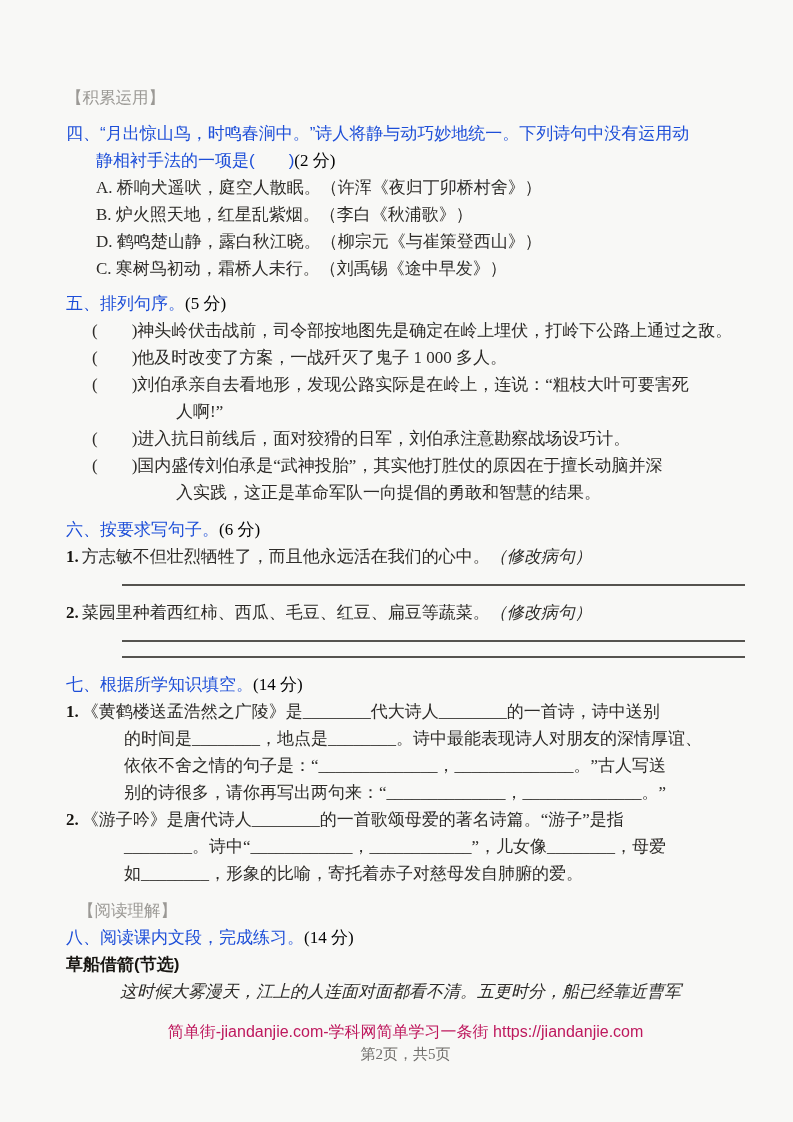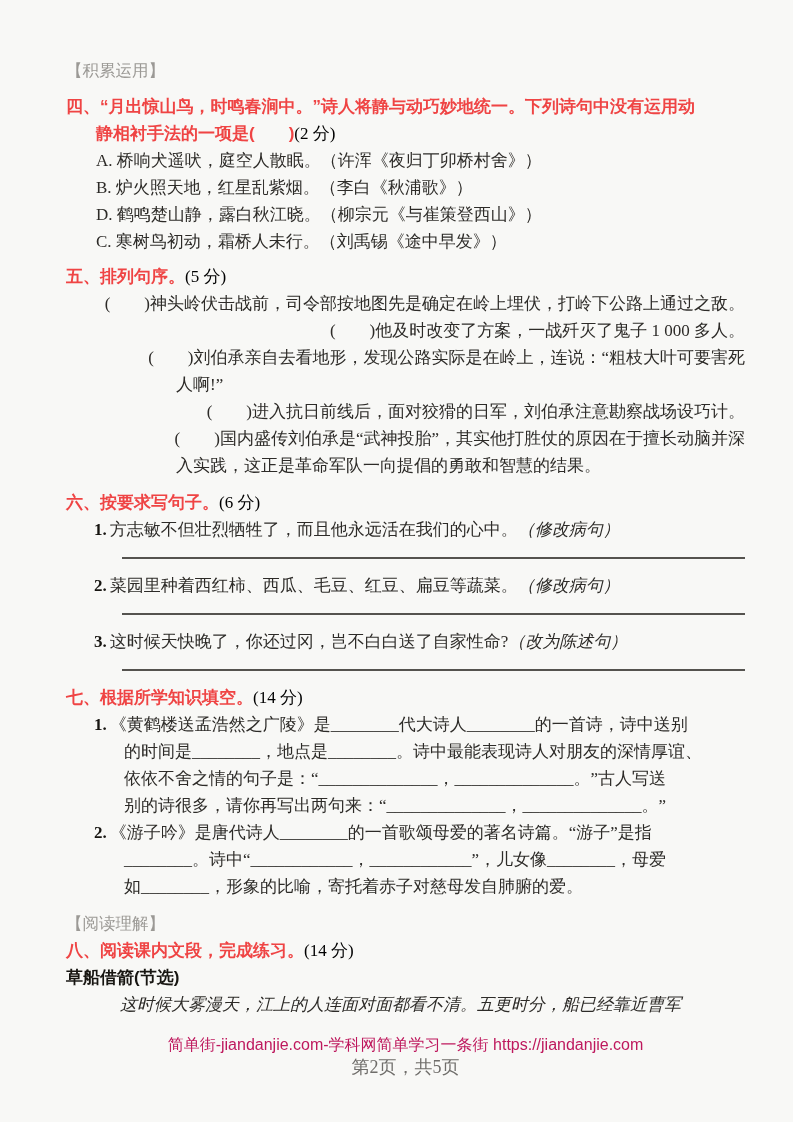--- a/index.html
+++ b/index.html
@@ -4,44 +4,44 @@
 <style>
   * { margin:0; padding:0; box-sizing:border-box; }
   html, body { width:793px; height:1122px; }
   body {
     background:#f8f8f6;
     overflow:hidden;
     font-family:"Liberation Serif","DejaVu Serif",serif;
   }
   .page {
     width:793px; height:1122px;
-    padding:57px 48px 0 66px;
+    padding:84px 48px 0 66px;
     font-size:17px; line-height:27px;
     color:#2d2b28;
   }
   .gray-label {
     color:#9b9995;
     font-family:"Liberation Sans","DejaVu Sans",sans-serif;
     font-size:16.5px;
     margin-bottom:9px;
   }
   .h {
     font-family:"Liberation Sans","DejaVu Sans",sans-serif;
-    font-weight:bold;
-    color:#ef4444;
+    font-weight:normal;
+    color:#1d4ed8;
   }
   .score {
     font-family:"Liberation Serif","DejaVu Serif",serif;
     font-weight:normal;
     color:#000000;
   }
   .ind-opt  { margin-left:30px; }   
-  .ind-item { margin-left:26px;text-align:right; }   
+  .ind-item { margin-left:26px; }   
   .cont-item{ margin-left:110px; }   
-  .ind-num  { margin-left:28px; }   
+  .ind-num  { }   
   .cont7    { margin-left:58px; }   
   .num { font-weight:bold; margin-right:3px; color:#171511; }
   .note { font-style:italic; }
   .answer-line {
     height:0;
     border-bottom:2px solid #55534f;
     width:623px;
     margin:14px 0 13px 56px;
   }
   .block-q4 { margin-top:0; }
@@ -63,21 +63,21 @@
     margin-top:16px;
     text-align:center;
     color:#be185d;
     font-family:"Liberation Sans","DejaVu Sans",sans-serif;
     font-size:16px;
     line-height:22px;
   }
   .pagenum {
     text-align:center;
     color:#6f6d6a;
-    font-size:18px;
+    font-size:15px;
     line-height:19px;
     margin-top:2px;
   }
 </style>
 </head>
 <body>
 
 <div class="page">
 
   <div class="gray-label">【积累运用】</div>
@@ -101,36 +101,35 @@
     <div class="ind-item">(　　)国内盛传刘伯承是“武神投胎”，其实他打胜仗的原因在于擅长动脑并深</div>
     <div class="cont-item">入实践，这正是革命军队一向提倡的勇敢和智慧的结果。</div>
   </div>
 
   <div class="block-q6">
     <div><span class="h">六、按要求写句子。</span><span class="score">(6 分)</span></div>
     <div class="ind-num"><span class="num">1.</span><span>方志敏不但壮烈牺牲了，而且他永远活在我们的心中。</span><span class="note">（修改病句）</span></div>
     <div class="answer-line"></div>
     <div class="ind-num"><span class="num">2.</span><span>菜园里种着西红柿、西瓜、毛豆、红豆、扁豆等蔬菜。</span><span class="note">（修改病句）</span></div>
     <div class="answer-line"></div>
-    <div class="ind-num"><span class="num">3.</span><span>这时候天快晚了，你还过冈，岂不白白送了自家性命?</span><span class="note">（改为陈述句）</span></div>
     <div class="answer-line"></div>
   </div>
 
   <div class="block-q7">
     <div><span class="h">七、根据所学知识填空。</span><span class="score">(14 分)</span></div>
     <div class="ind-num"><span class="num">1.</span><span>《黄鹤楼送孟浩然之广陵》是________代大诗人________的一首诗，诗中送别</span></div>
     <div class="cont7">的时间是________，地点是________。诗中最能表现诗人对朋友的深情厚谊、</div>
     <div class="cont7">依依不舍之情的句子是：“______________，______________。”古人写送</div>
     <div class="cont7">别的诗很多，请你再写出两句来：“______________，______________。”</div>
     <div class="ind-num"><span class="num">2.</span><span>《游子吟》是唐代诗人________的一首歌颂母爱的著名诗篇。“游子”是指</span></div>
     <div class="cont7">________。诗中“____________，____________”，儿女像________，母爱</div>
     <div class="cont7">如________，形象的比喻，寄托着赤子对慈母发自肺腑的爱。</div>
   </div>
 
-  <div class="gray-label" style="margin-bottom:0;">【阅读理解】</div>
+  <div class="gray-label" style="margin-bottom:0;margin-left:12px;">【阅读理解】</div>
 
   <div>
     <div><span class="h">八、阅读课内文段，完成练习。</span><span class="score">(14 分)</span></div>
     <div class="passage-title">草船借箭(节选)</div>
     <div class="passage">这时候大雾漫天，江上的人连面对面都看不清。五更时分，船已经靠近曹军</div>
   </div>
 
   <div class="footer">简单街-jiandanjie.com-学科网简单学习一条街 https://jiandanjie.com</div>
   <div class="pagenum">第2页，共5页</div>
 

